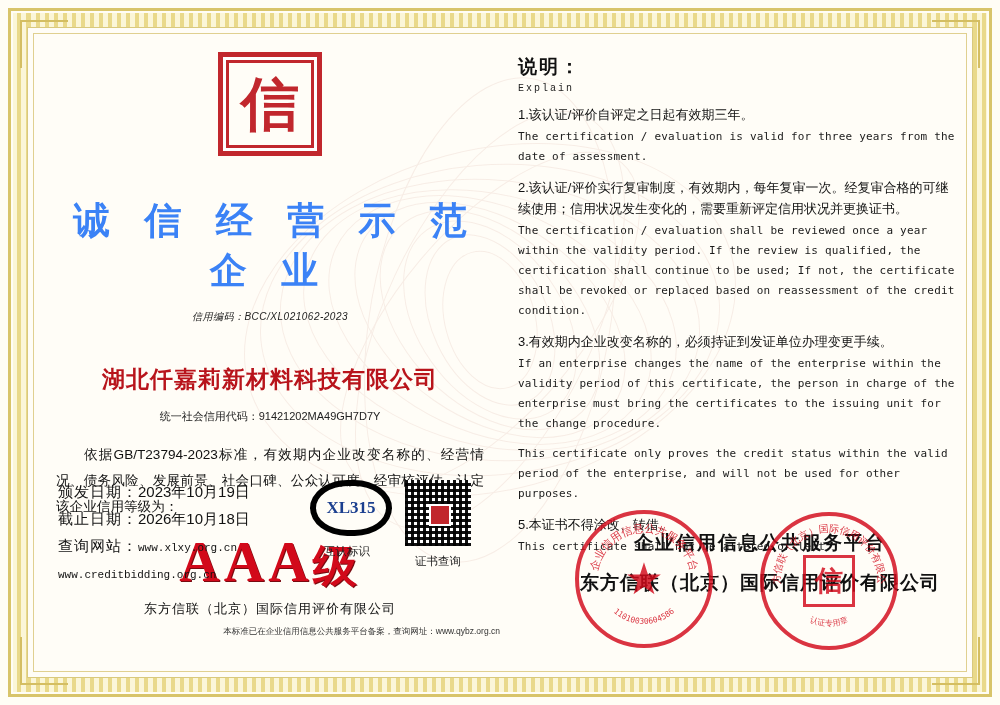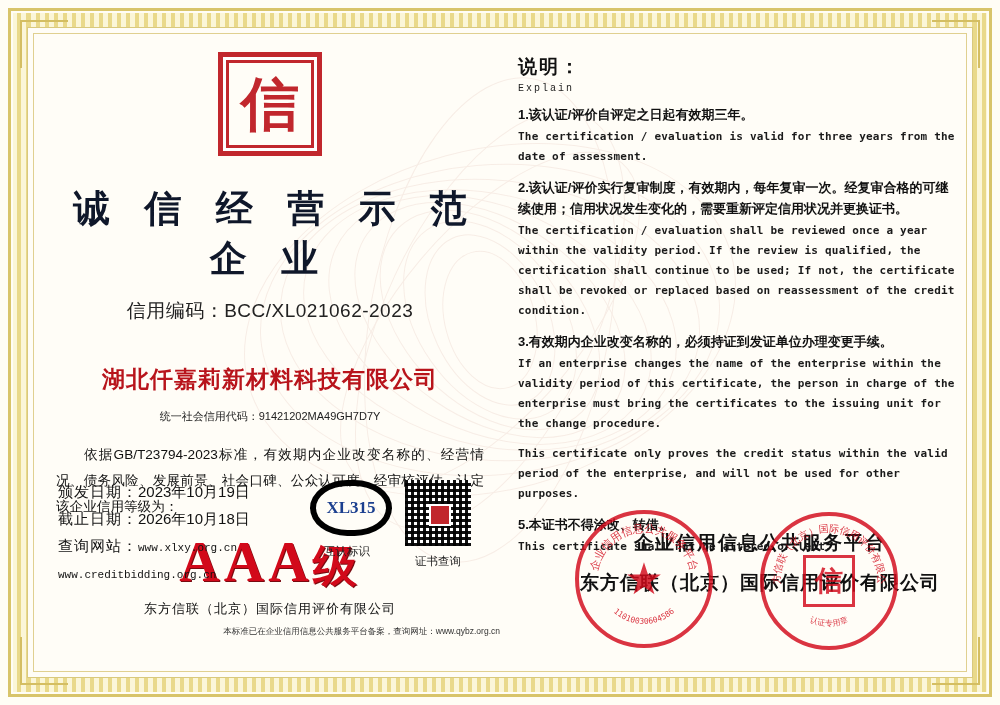--- a/index.html
+++ b/index.html
@@ -74,27 +74,27 @@
   .seal-logo{
     margin:12px auto 0;width:94px;height:94px;
     border:5px solid #c1272d;
     display:flex;align-items:center;justify-content:center;
     color:#c1272d;font-size:58px;line-height:1;
     font-family:"DejaVu Sans", sans-serif;
     font-weight:bold;
     box-shadow:inset 0 0 0 3px #fff, inset 0 0 0 6px #c1272d;
   }
   .main-title{
-    margin-top:28px;
+    margin-top:40px;
     font-size:37px;letter-spacing:12px;
-    color:#0f172a;font-weight:bold;
+    color:#3b82f6;font-weight:bold;
     text-indent:12px;
   }
   .cert-no{
-    margin-top:14px;font-size:19px;color:#222;letter-spacing:.5px;
+    margin-top:14px;font-size:10px;color:#222;letter-spacing:.5px;font-style:italic;
   }
   .company{
     margin-top:40px;font-size:23px;font-weight:bold;color:#b8141b;
     letter-spacing:1px;
   }
   .usci{
     margin-top:14px;font-size:11px;color:#222;
   }
   .para{
     margin:18px 16px 0 16px;font-size:13.6px;line-height:26px;
@@ -154,21 +154,21 @@
     position:absolute;left:0;top:586px;width:460px;text-align:right;
     font-size:8.5px;color:#333;
   }
 
   
   .right{
     position:absolute;left:478px;top:14px;right:0;
   }
   .explain-cn{font-size:19px;font-weight:bold;color:#111;letter-spacing:2px;}
   .explain-en{font-size:10px;color:#222;letter-spacing:2px;margin-top:3px;font-family:Liberation Mono, monospace;}
-  .item{margin-top:10px;font-weight:bold;}
+  .item{margin-top:10px;}
   .item .cn{font-size:13px;color:#111;line-height:21px;}
   .item .en{
     font-size:11px;color:#1a1a1a;line-height:20px;margin-top:2px;
     font-family:"DejaVu Sans Mono", monospace;letter-spacing:.2px;
   }
 
   
   .issuer{
     position:absolute;left:560px;top:530px;width:400px;text-align:center;
   }

